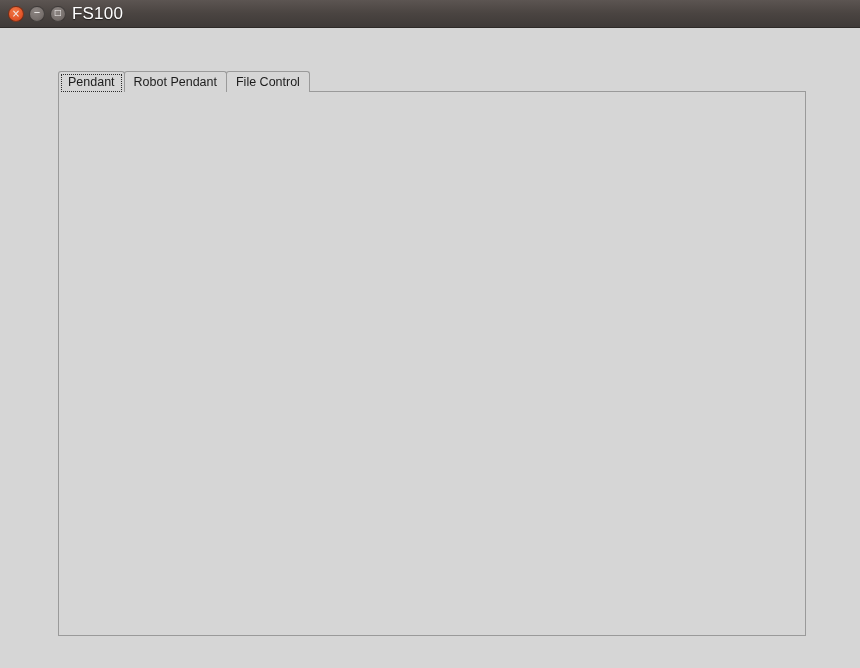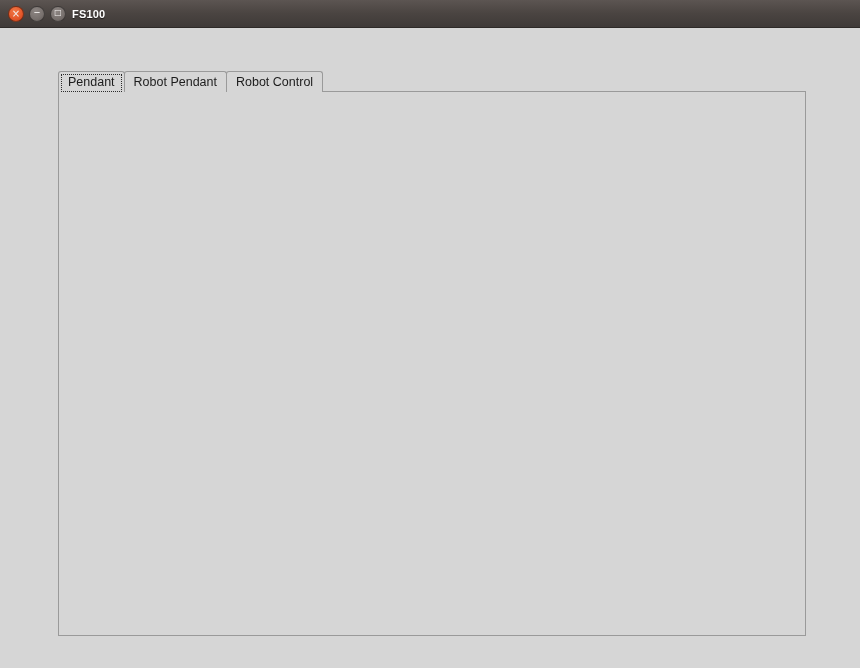--- a/index.html
+++ b/index.html
@@ -50,22 +50,22 @@
   }
   .winbtn span { pointer-events: none; position: relative; top: -0.5px; }
   #btn-min span { top: -3px; font-size: 13px; }
   #btn-max span { font-size: 8px; top: -1px; }
 
   #window-title {
     position: absolute;
     left: 72px; top: 0;
     height: 32px; line-height: 28px;
     color: #ffffff;
-    font-size: 11px;
-    font-weight: bold;
+    font-size: 17px;
+    font-weight: normal;
     letter-spacing: 0.2px;
     text-shadow: 0 1px 1px rgba(0,0,0,0.6);
   }
 
   
   #tabstrip {
     position: absolute;
     left: 58px; top: 69px;
     height: 23px;
     display: flex;
@@ -253,21 +253,21 @@
 
 <div id="tabstrip">
   <div class="tab selected">
     <span>Pendant</span>
     <span class="tab-focus"></span>
   </div>
   <div class="tab">
     <span>Robot Pendant</span>
   </div>
   <div class="tab">
-    <span>Robot Control</span>
+    <span>File Control</span>
   </div>
 </div>
 
 <div id="tabpage"></div>
 <div id="tabpage-cover"></div>
 
 <div class="hint" id="hint-left">Max. 90mm per move</div>
 <div class="hint" id="hint-right">Max. 18deg per move</div>
 
 <div class="jogbtn" style="left:82px;  top:177px;">X-</div>

